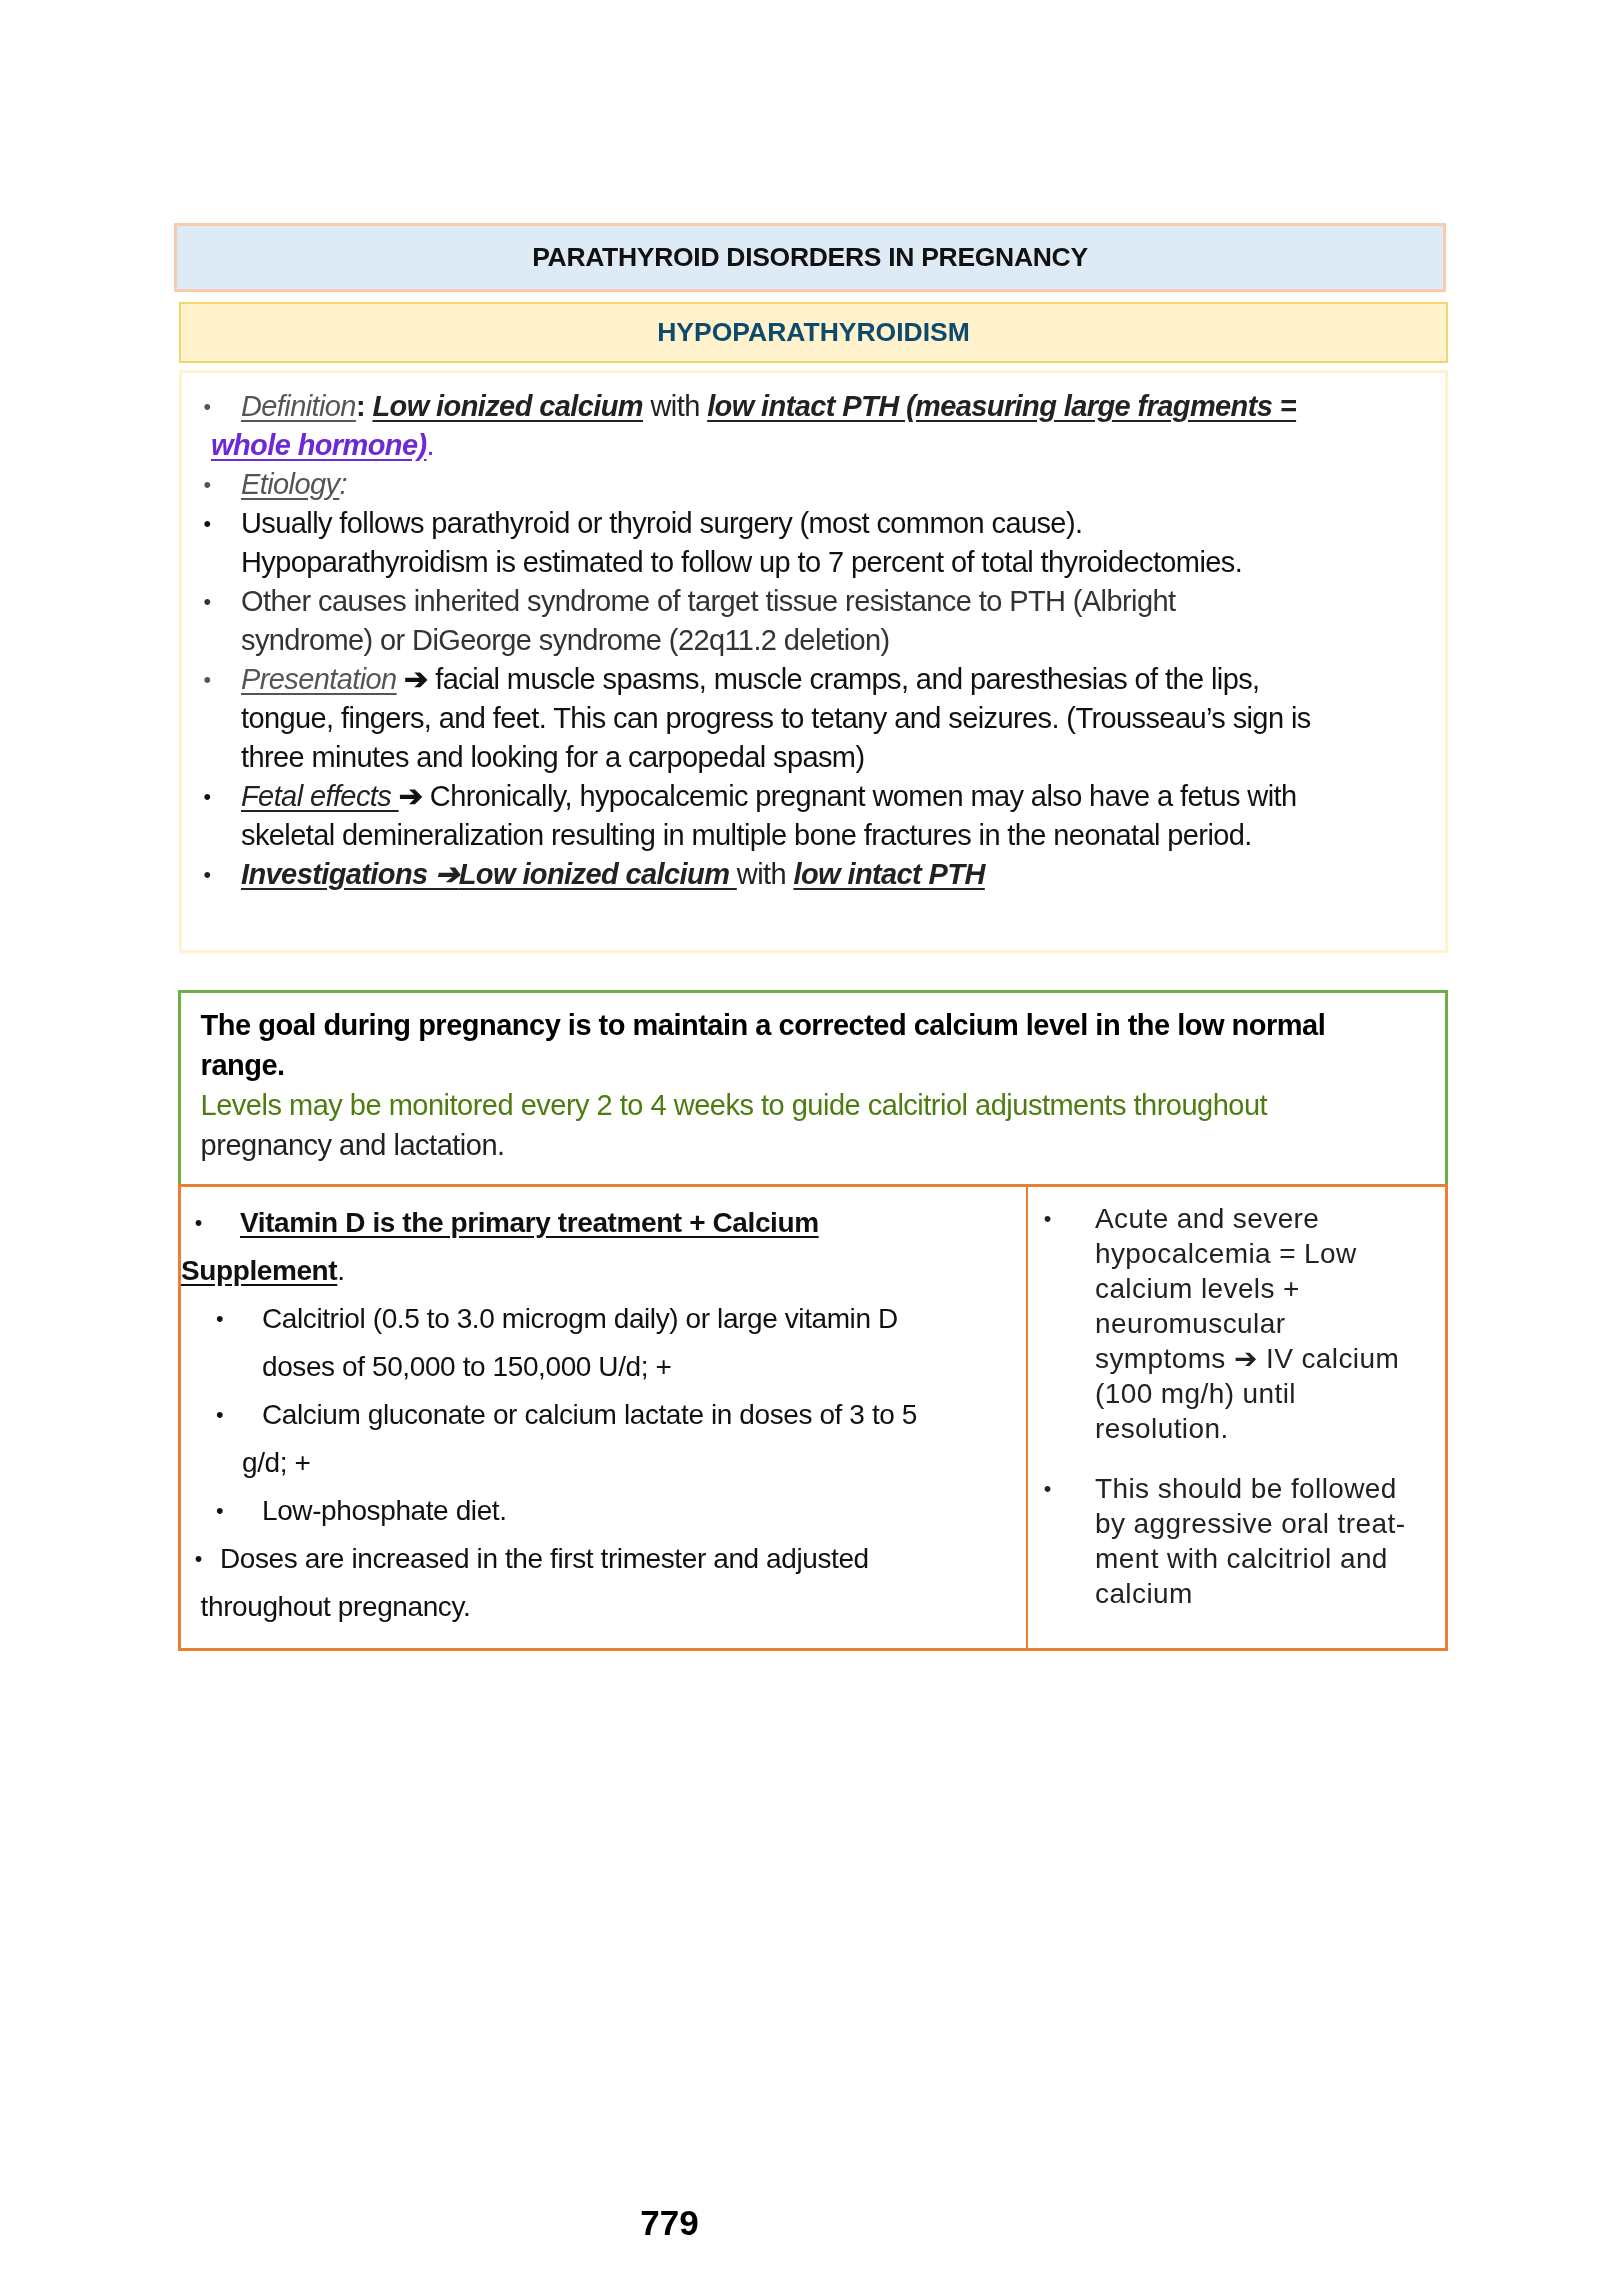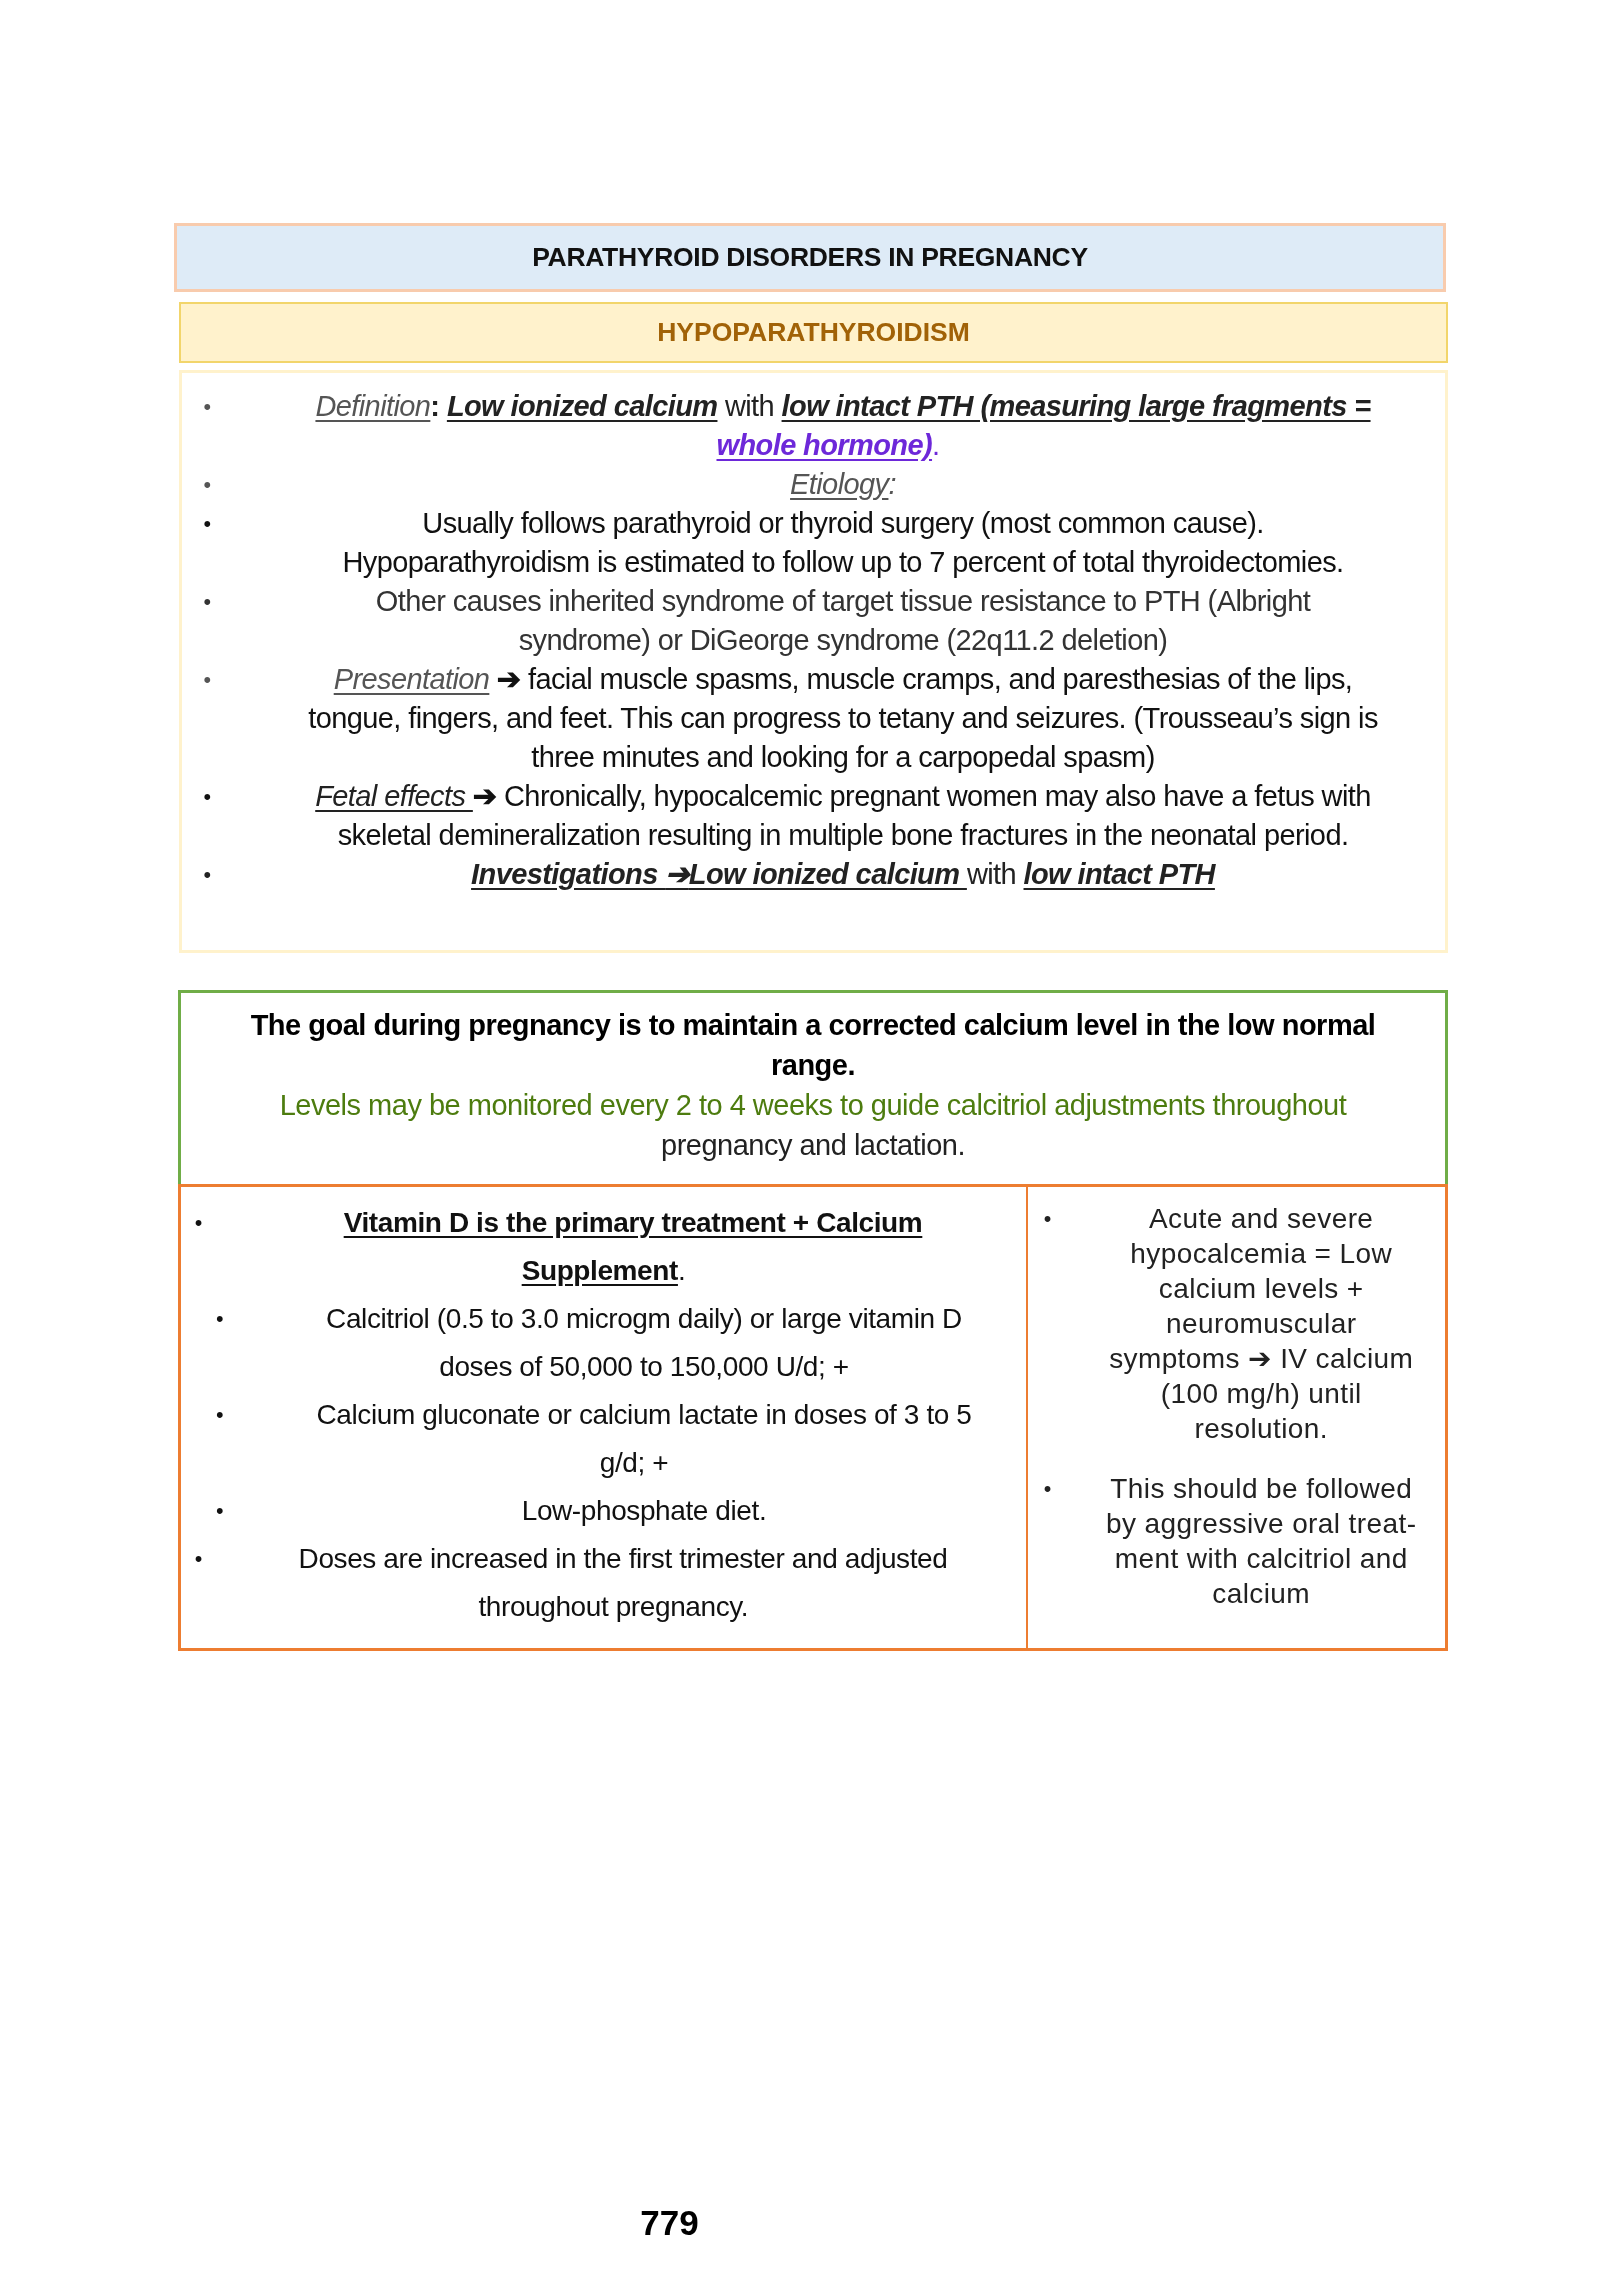--- a/index.html
+++ b/index.html
@@ -1,31 +1,31 @@
 <!DOCTYPE html>
 <html><head>
 <meta charset="utf-8">
 <style>
   html, body { margin: 0; padding: 0; }
   body {
     width: 1621px; height: 2293px; background: #ffffff; position: relative;
     font-family: "Liberation Sans", "DejaVu Sans", sans-serif; color: #111;
   }
-  .abs { position: absolute; box-sizing: border-box; text-align: center; }
+  .abs { position: absolute; box-sizing: border-box; }
   .title-box {
     left: 174px; top: 223px; width: 1272px; height: 69px;
     background: #DEEBF7; border: 3.9px solid #F8CBAD;
     display: flex; align-items: center; justify-content: center;
     font-weight: bold; font-size: 26.5px; letter-spacing: -0.3px;
   }
   .sub-box {
     left: 179px; top: 302px; width: 1269px; height: 61px;
     background: #FFF2CC; border: 2px solid #F2D56B;
     display: flex; align-items: center; justify-content: center;
-    font-weight: bold; font-size: 26.5px; color: #a16207;
+    font-weight: bold; font-size: 26.5px; color: #0c4a6e;
   }
   .def-box {
     left: 179px; top: 370px; width: 1269px; height: 583px;
     border: 3.9px solid #FFF2CC; background: #fff;
     padding: 13.7px 0 0 0; font-size: 29px; line-height: 39px;
     font-family: "Liberation Sans", sans-serif; letter-spacing: -0.6px;
   }
   .def-box .line { position: relative; white-space: nowrap; }
   .bullet { position: absolute; left: 21.6px; font-size: 21.6px; }
   .txt { position: relative; }

